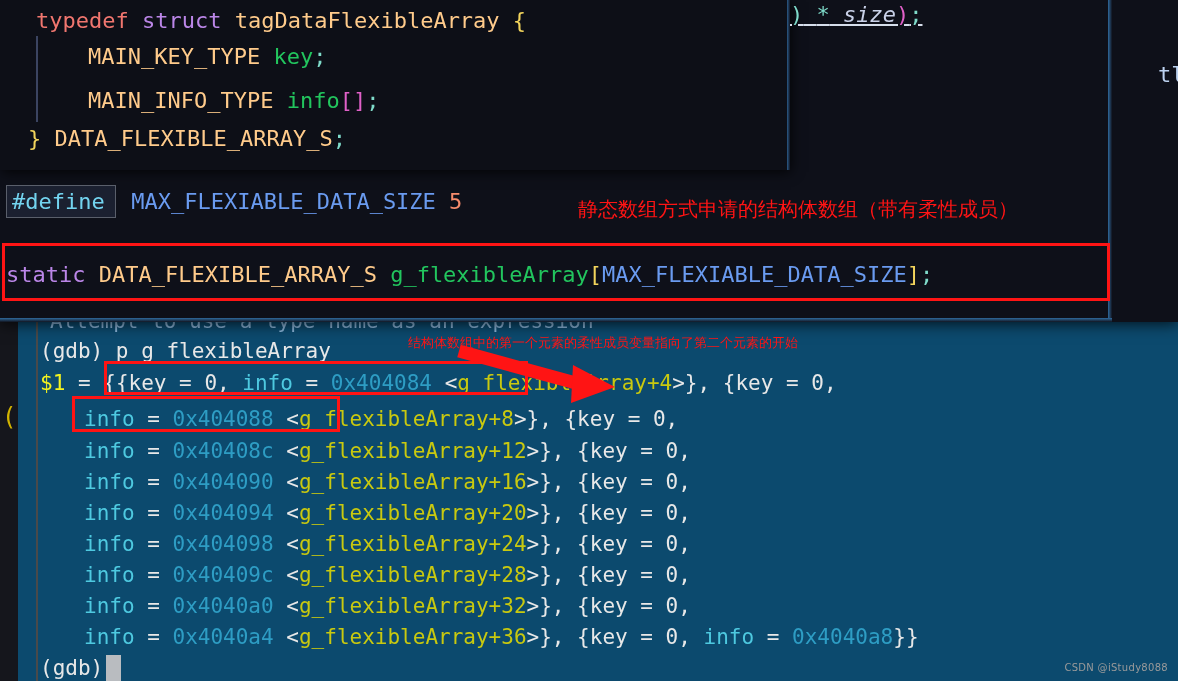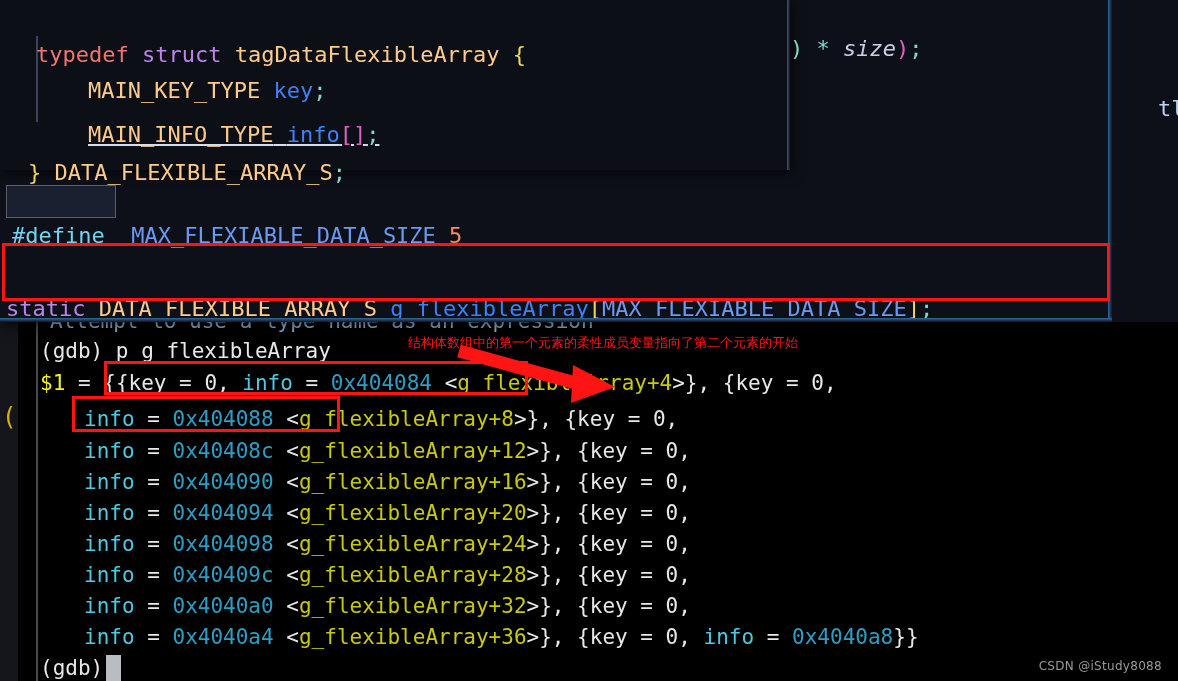--- a/index.html
+++ b/index.html
@@ -13,21 +13,21 @@
     height: 681px;
     overflow: hidden;
     background: #252526;
     font-family: "DejaVu Sans Mono", "Liberation Mono", monospace;
   }
 
   
   #terminal {
     position: absolute;
     inset: 0;
-    background: #000000;
+    background: #0c4a6e;
     color: #e6e6e6;
     font-size: 21px;
     line-height: 30.5px;
     white-space: pre;
     overflow: hidden;
     text-align: right;
   }
   #term-gutter-dark {
     position: absolute;
     left: 0; top: 0;
@@ -101,27 +101,26 @@
     width: 1112px; height: 4px;
     background: linear-gradient(to bottom, #2f6a9e, #11141f);
   }
 
   .cline {
     position: absolute;
     white-space: pre;
     font-size: 22px;
     line-height: 30px;
     color: #d6deeb;
-    margin-top: 34px;
   }
   .kw-typedef { color: #f0766f; }
   .kw-struct  { color: #bb86e8; }
   .kw-static  { color: #bb86e8; }
   .type-name  { color: #ffcb8b; }
-  .ident      { color: #3b82f6; }
+  .ident      { color: #22c55e; }
   .brace      { color: #f2d45c; }
   .punct      { color: #d6deeb; }
   .bracket-mg { color: #e060c8; }
   .semi       { color: #7fdbca; }
   .macro      { color: #73d4f0; }
   .macro-name { color: #6a9bf0; }
   .num        { color: #f78c6c; }
   .italic-var { color: #c9d1e8; font-style: italic; }
   .star       { color: #7fdbca; }
   .paren-m    { color: #e060c8; }
@@ -159,25 +158,25 @@
   #arrow-svg {
     position: absolute;
     left: 455px; top: 345px;
     width: 190px; height: 60px;
     pointer-events: none;
   }
 
   
   #watermark {
     position: absolute;
-    right: 16px;
+    right: 10px;
     bottom: 8px;
     color: #9a9a9a;
     font-family: "DejaVu Sans", "Liberation Sans", sans-serif;
-    font-size: 12px;
+    font-size: 10px;
     letter-spacing: 0.3px;
   }
 </style>
 </head>
 <body>
 
 <div id="screen">
 
   <div id="terminal">
     <div id="term-gutter-dark"></div>
@@ -193,41 +192,42 @@
 
   <div id="editor">
     <div id="code-pane-top"></div>
     <div id="code-pane-top-edge"></div>
 
     <div id="indent-guide"></div>
 
     <div id="code-lines">
         <div class="cline" style="left: 36px; top: 6px;"><span class="kw-typedef">typedef</span><span class="punct"> </span><span class="kw-struct">struct</span><span class="punct"> </span><span class="type-name">tagDataFlexibleArray</span><span class="punct"> </span><span class="brace">{</span></div>
         <div class="cline" style="left: 88px; top: 42px;"><span class="type-name">MAIN_KEY_TYPE</span><span class="punct"> </span><span class="ident">key</span><span class="semi">;</span></div>
-        <div class="cline" style="left: 88px; top: 86px; text-decoration: underline;"><span class="type-name">MAIN_INFO_TYPE</span><span class="punct"> </span><span class="ident">info</span><span class="bracket-mg">[]</span><span class="semi">;</span></div>
+        <div class="cline" style="left: 88px; top: 86px;"><span class="type-name">MAIN_INFO_TYPE</span><span class="punct"> </span><span class="ident">info</span><span class="bracket-mg">[]</span><span class="semi">;</span></div>
         <div class="cline" style="left: 28px; top: 124px;"><span class="brace">}</span><span class="punct"> </span><span class="type-name">DATA_FLEXIBLE_ARRAY_S</span><span class="semi">;</span></div>
       </div>
 
     <div id="macro-box"></div>
     <div class="cline" id="define-line" style="left: 12px; top: 187px;"><span class="macro">#define</span><span class="punct">  </span><span class="macro-name">MAX_FLEXIABLE_DATA_SIZE</span><span class="punct"> </span><span class="num">5</span></div>
     <div class="cline" id="static-line" style="left: 6px; top: 260px;"><span class="kw-static">static</span><span class="punct"> </span><span class="type-name">DATA_FLEXIBLE_ARRAY_S</span><span class="punct"> </span><span class="ident">g_flexibleArray</span><span class="brace">[</span><span class="macro-name">MAX_FLEXIABLE_DATA_SIZE</span><span class="brace">]</span><span class="semi">;</span></div>
 
-    <div class="cline" id="top-right-fragment" style="left: 790px; top: 0px;"><span class="semi">)</span><span class="punct"> </span><span class="star">*</span><span class="punct"> </span><span class="italic-var">size</span><span class="paren-m">)</span><span class="semi">;</span></div>
+    <div class="cline" id="top-right-fragment" style="left: 790px; top: 0px; text-decoration: underline;"><span class="semi">)</span><span class="punct"> </span><span class="star">*</span><span class="punct"> </span><span class="italic-var">size</span><span class="paren-m">)</span><span class="semi">;</span></div>
     <div class="cline" id="right-edge-fragment" style="left: 1158px; top: 60px; color: rgb(188, 210, 240);">tl</div>
 
     <div id="editor-right-edge"></div>
     <div id="editor-bottom-edge"></div>
   </div>
 
   <div id="annotation-boxes">
       <div class="red-box" style="left: 2px; top: 243px; width: 1108px; height: 58px; border-color: rgb(255, 20, 20);"></div>
       <div class="red-box" style="left: 104px; top: 361px; width: 424px; height: 34px; border-color: rgb(255, 20, 20);"></div>
       <div class="red-box" style="left: 72px; top: 396px; width: 268px; height: 36px; border-color: rgb(255, 20, 20);"></div>
     </div>
 
+  <div class="cn-note" id="note-static" style="left: 578px; top: 196px; font-size: 20px;">静态数组方式申请的结构体数组（带有柔性成员）</div>
 
   <div class="cn-note" id="note-flexible" style="left: 408px; top: 334px; font-size: 13px;">结构体数组中的第一个元素的柔性成员变量指向了第二个元素的开始</div>
 
   <svg id="arrow-svg" viewBox="0 0 190 60">
     <path d="M4 6 L128 40" stroke="#ff1414" stroke-width="13" stroke-linecap="butt" fill="none"></path>
     <path d="M118 20 L160 42 L116 58 Z" fill="#ff1414"></path>
   </svg>
 
   <div id="watermark">CSDN @iStudy8088</div>
 

